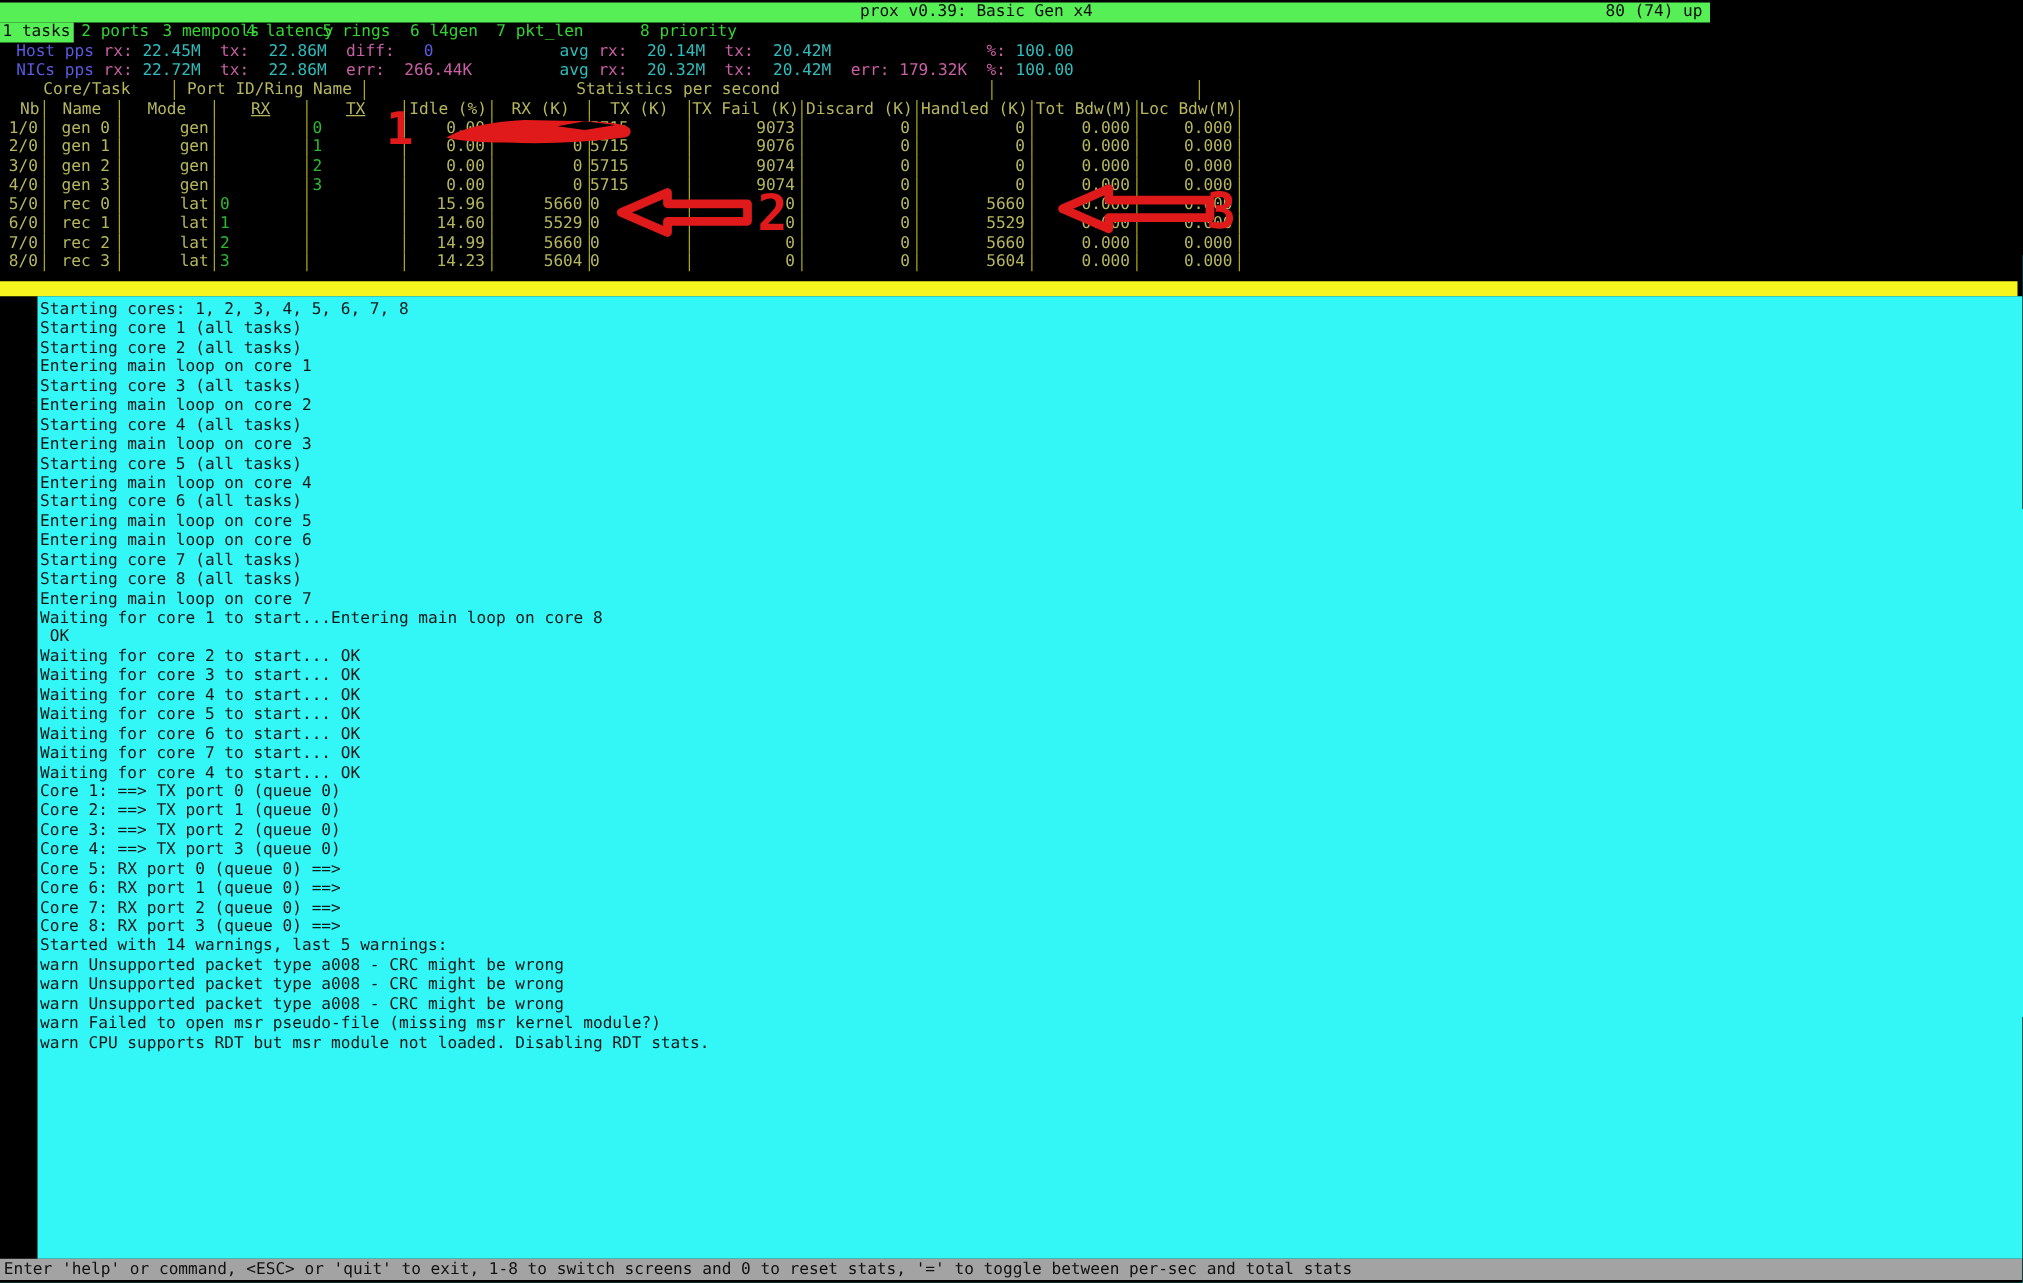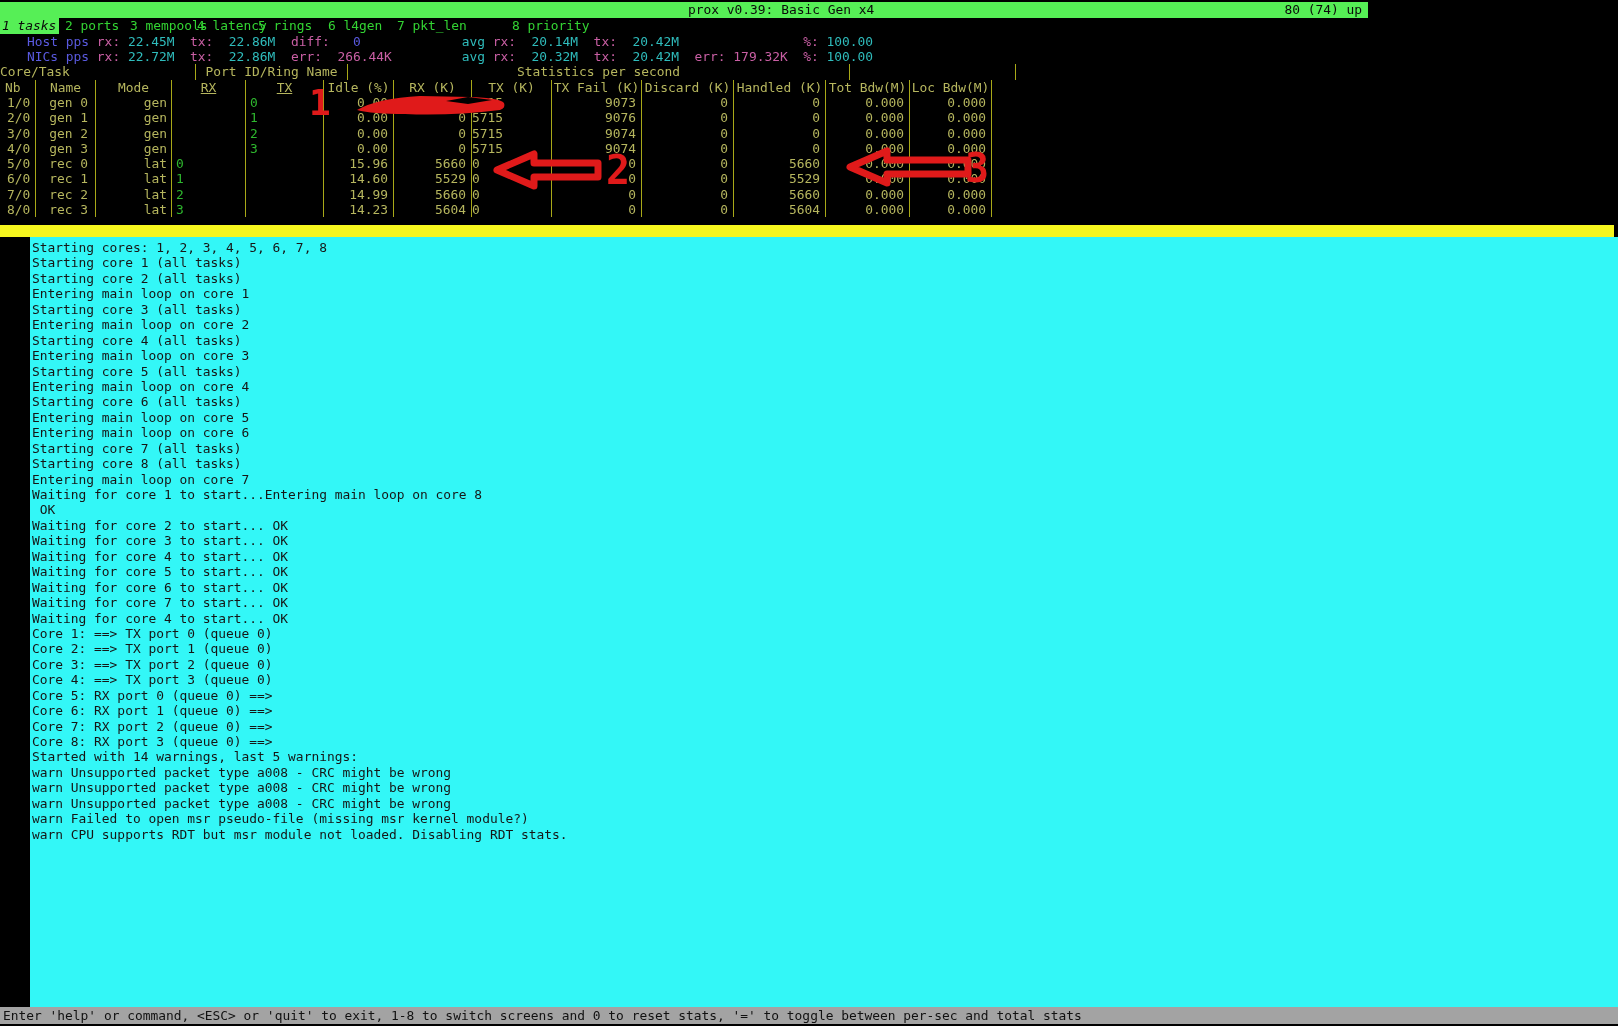--- a/index.html
+++ b/index.html
@@ -9,60 +9,60 @@
     -webkit-font-smoothing:antialiased;
   }
   
   .titlebar{position:absolute;top:2px;left:0;width:1368px;height:16px;
     background:var(--c-green-bg);color:#0a0a0a;display:flex;align-items:center;}
   .titlebar .t-center{position:absolute;left:688px;top:0;height:16px;line-height:16px;}
   .titlebar .t-right{position:absolute;right:6px;top:0;height:16px;line-height:16px;}
   
   .tabbar{position:absolute;top:18px;left:0;width:1618px;height:16px;}
   .tab{position:absolute;top:0;height:16px;line-height:15px;color:var(--c-green-fg);white-space:pre;}
-  .tab.active{background:var(--c-green-bg);color:#0a0a0a;padding:0 3px 0 2px;font-style:italic;}
+  .tab.active{background:var(--c-green-bg);color:#0a0a0a;padding:0 3px 0 2px;}
   .tab:nth-child(1){left:0;}
   .tab:nth-child(2){left:65px;}
   .tab:nth-child(3){left:130px;}
   .tab:nth-child(4){left:197px;}
   .tab:nth-child(5){left:258px;}
   .tab:nth-child(6){left:328px;}
   .tab:nth-child(7){left:397px;}
   .tab:nth-child(8){left:465px;margin-left:47px;}
   
-  .statline{position:absolute;left:16px;white-space:pre;padding-left:11px;}
+  .statline{position:absolute;left:2px;white-space:pre;padding-left:11px;}
   .statline.l1{top:34px;}
   .statline.l2{top:49px;}
   .seg-blue{color:var(--c-blue);}
   .seg-mag{color:var(--c-mag);}
   .seg-cyan{color:var(--c-cyan);}
   .seg-plain{color:#888;}
   
   .ptable{position:absolute;top:64px;left:0;color:var(--c-yellow);}
   .trow{display:flex;height:15.3px;line-height:15.3px;}
   .trow.ghead,.trow.chead{height:15.5px;line-height:15.5px;}
   .cell{box-sizing:border-box;border-right:1px solid var(--c-bar);white-space:pre;overflow:hidden;}
-  .g0{width:196px;}
+  .g0{width:140px;text-align:center;}
   .g1{width:152px;text-align:center;}
   .g2{width:502px;text-align:center;}
   .g3{width:166px;}
   .c0{width:36px;text-align:left;padding-left:7px;}
   .c1{width:60px;text-align:right;padding-right:7px;}
   .c2{width:76px;text-align:right;padding-right:4px;}
   .c3{width:74px;text-align:left;padding-left:4px;}
   .c4{width:78px;text-align:left;padding-left:4px;}
   .c5{width:70px;text-align:right;padding-right:5px;}
   .c6{width:78px;text-align:right;padding-right:5px;}
   .c7{width:80px;padding-right:16px;}
   .c8{width:90px;text-align:right;padding-right:5px;}
   .c9{width:92px;text-align:right;padding-right:5px;}
   .c10{width:92px;text-align:right;padding-right:5px;}
   .c11{width:84px;text-align:right;padding-right:5px;}
   .c12{width:82px;text-align:right;padding-right:5px;}
-  .chead .c0{padding-left:5px;}
+  .chead .c0{padding-left:16px;}
   .chead .c1,.chead .c2{text-align:center;padding-right:0;}
   .chead .c3,.chead .c4{text-align:center;padding-left:0;text-decoration:underline;}
   .chead .c5,.chead .c6,.chead .c7,.chead .c8,.chead .c9,.chead .c10,.chead .c11,.chead .c12{text-align:center;padding-right:0;}
   .green{color:var(--c-green-num);}
   
   .ybar{position:absolute;top:225px;left:0;width:1614px;height:12px;background:var(--c-ybar);}
   
   .logarea{position:absolute;top:237px;left:0;width:1614px;bottom:19px;background:var(--c-cyan-bg);
     color:#161616;padding:3px 0 0 2px;box-sizing:border-box;margin-left:30px;}
   .logline{white-space:pre;height:15.45px;}

